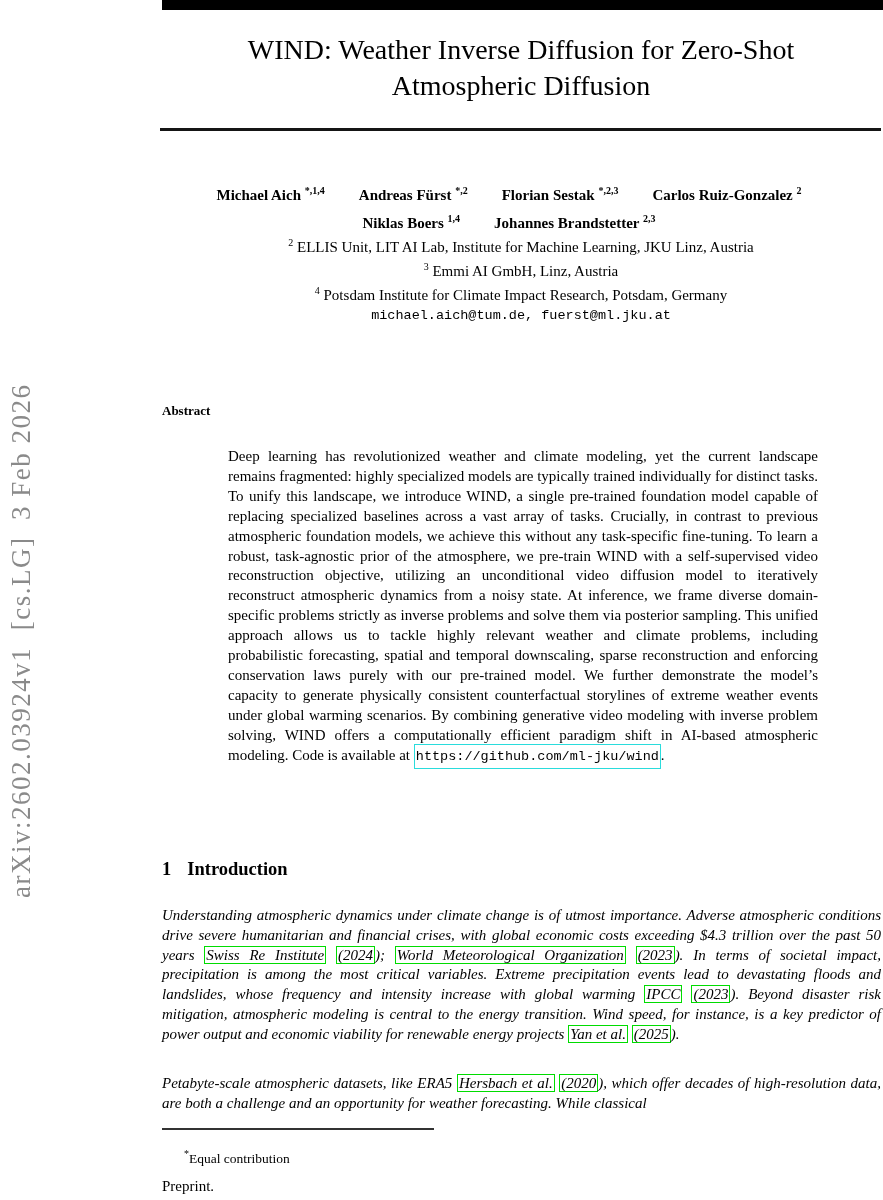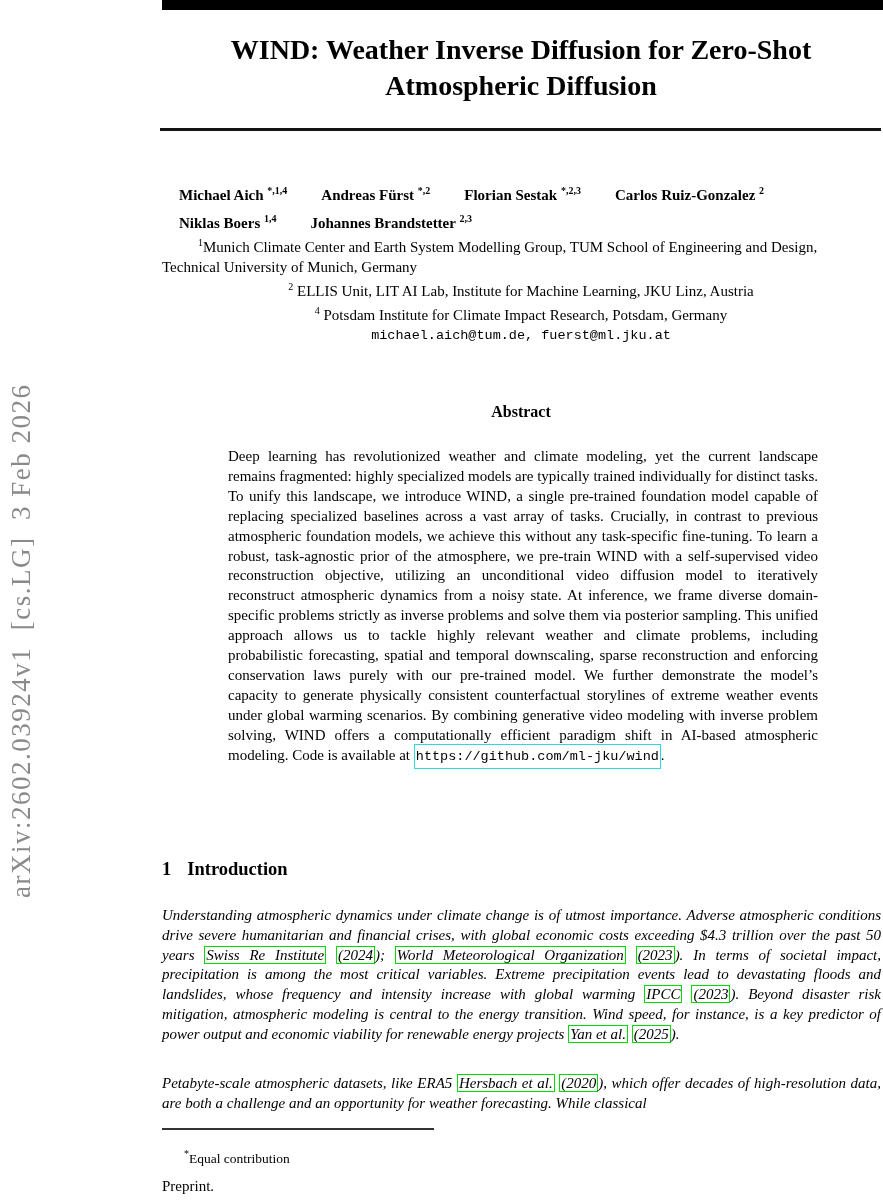--- a/index.html
+++ b/index.html
@@ -26,35 +26,35 @@
   .topbar {
     position: absolute;
     left: 162px; top: 0; width: 721px; height: 10px;
     background: #000000;
   }
 
   .title-block {
     position: absolute;
     left: 162px; top: 32px; width: 718px;
     text-align: center;
-    font-weight: bold;
+    font-weight: normal;
     font-size: 28px;
     line-height: 36px;
   }
 
   .title-rule {
     position: absolute;
     left: 160px; top: 128px; width: 721px; height: 3px;
     background: #151515;
   }
 
   .authors-block {
     position: absolute;
-    left: 162px; top: 179px; width: 718px;
-    text-align: left;
+    left: 150px; top: 179px; width: 718px;
+    text-align: center;
     font-weight: bold;
     font-size: 15px;
     line-height: 23px;
   }
   .author { margin: 0 17px; white-space: nowrap; }
   .author sup, .affil sup, .fn-marker { font-size: 10px; font-weight: inherit; }
 
   .affils-block {
     position: absolute;
     left: 162px; top: 233px; width: 718px;
@@ -70,23 +70,22 @@
   .emails {
     text-align: center;
     font-family: "Liberation Mono", monospace;
     font-size: 13.5px;
     margin-top: 1px;
   }
 
   .abstract-heading {
     position: absolute;
     left: 162px; top: 403px; width: 718px;
-    text-align: center;
     font-weight: bold;
-    font-size: 16px;
+    font-size: 13px;
   }
 
   .abstract-body {
     position: absolute;
     left: 228px; top: 447px; width: 590px;
     text-align: justify;
     font-size: 15px;
     line-height: 19.9px;
   }
 
@@ -156,22 +155,22 @@
 <div class="authors-block">
   <div>
     <span class="author"><span>Michael Aich</span> <sup>*,1,4</sup></span><span class="author"><span>Andreas Fürst</span> <sup>*,2</sup></span><span class="author"><span>Florian Sestak</span> <sup>*,2,3</sup></span><span class="author"><span>Carlos Ruiz-Gonzalez</span> <sup>2</sup></span>
   </div>
   <div>
     <span class="author"><span>Niklas Boers</span> <sup>1,4</sup></span><span class="author"><span>Johannes Brandstetter</span> <sup>2,3</sup></span>
   </div>
 </div>
 
 <div class="affils-block">
-  <div class="affil affil-wrap"><sup>1</sup><span>Munich Climate Center and Earth System Modelling Group, TUM School of Engineering and Design, Technical University of Munich, Germany</span></div>
   <div class="affil"><sup>2</sup><span> ELLIS Unit, LIT AI Lab, Institute for Machine Learning, JKU Linz, Austria</span></div>
+  <div class="affil"><sup>3</sup><span> Emmi AI GmbH, Linz, Austria</span></div>
   <div class="affil"><sup>4</sup><span> Potsdam Institute for Climate Impact Research, Potsdam, Germany</span></div>
   <div class="emails">michael.aich@tum.de, fuerst@ml.jku.at</div>
 </div>
 
 <div class="abstract-heading">Abstract</div>
 
 <div class="abstract-body"><span>Deep learning has revolutionized weather and climate modeling, yet the current landscape remains fragmented: highly specialized models are typically trained individually for distinct tasks. To unify this landscape, we introduce WIND, a single pre-trained foundation model capable of replacing specialized baselines across a vast array of tasks. Crucially, in contrast to previous atmospheric foundation models, we achieve this without any task-specific fine-tuning. To learn a robust, task-agnostic prior of the atmosphere, we pre-train WIND with a self-supervised video reconstruction objective, utilizing an unconditional video diffusion model to iteratively reconstruct atmospheric dynamics from a noisy state. At inference, we frame diverse domain-specific problems strictly as inverse problems and solve them via posterior sampling. This unified approach allows us to tackle highly relevant weather and climate problems, including probabilistic forecasting, spatial and temporal downscaling, sparse reconstruction and enforcing conservation laws purely with our pre-trained model. We further demonstrate the model’s capacity to generate physically consistent counterfactual storylines of extreme weather events under global warming scenarios. By combining generative video modeling with inverse problem solving, WIND offers a computationally efficient paradigm shift in AI-based atmospheric modeling. Code is available at </span><span class="url-box">https://github.com/ml-jku/wind</span><span>.</span></div>
 
 <div class="section-heading">
   <span class="section-number">1</span><span>Introduction</span>

